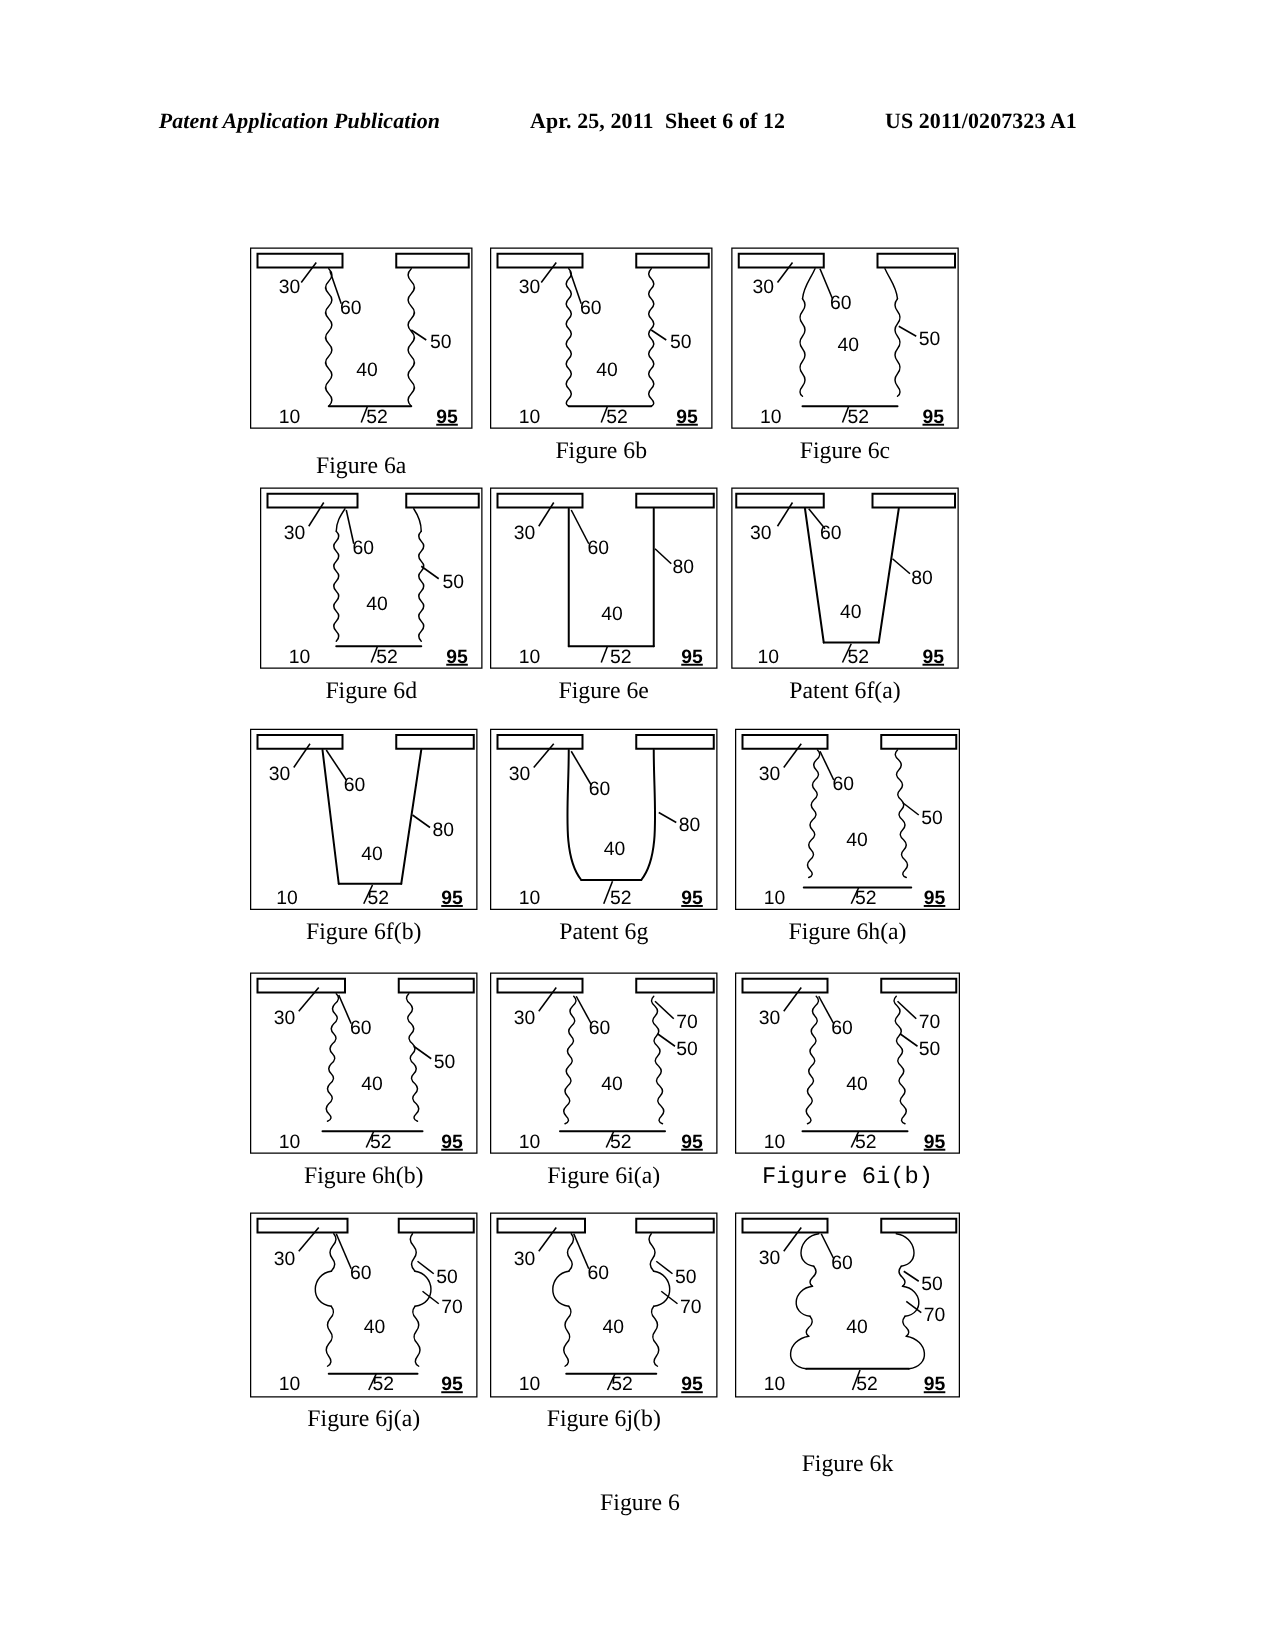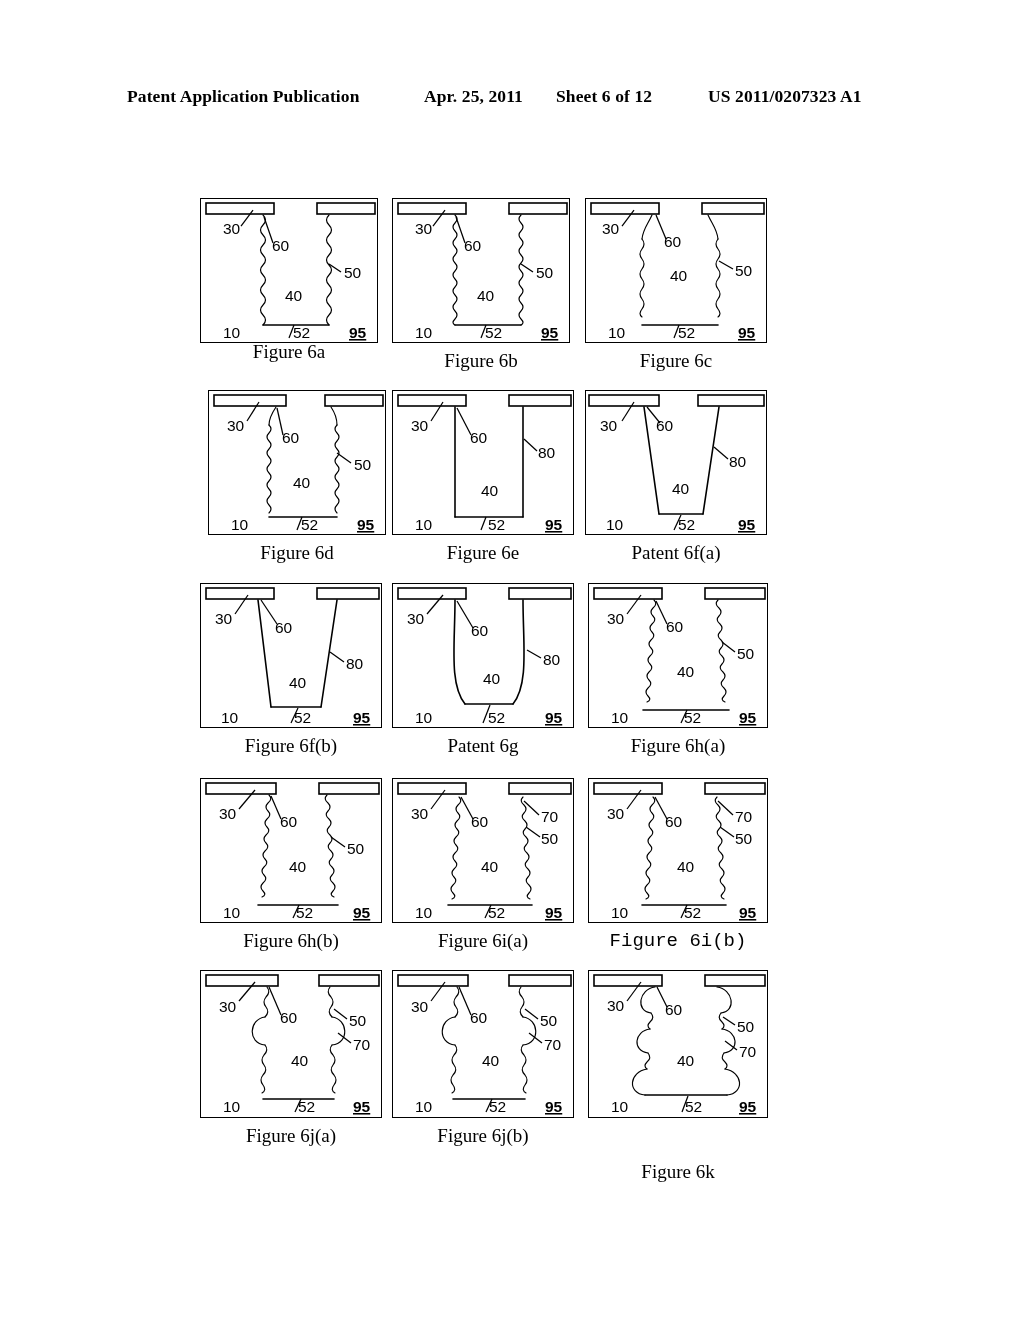--- a/index.html
+++ b/index.html
@@ -15,23 +15,23 @@
   
   .hdr{
     position:absolute;
     top:86px;left:0;width:1024px;
     font-family:"Liberation Serif", serif;
     font-weight:bold;
     font-size:17.5px;
     letter-spacing:.1px;
     white-space:nowrap;
   }
-  .hdr .h-pub{position:absolute;left:127px;top:0;}
+  .hdr .h-pub{position:absolute;left:127px;top:0;font-style:italic;}
   .hdr .h-date{position:absolute;left:424px;top:0;}
-  .hdr .h-sheet{position:absolute;left:556px;top:0;text-align:center;}
+  .hdr .h-sheet{position:absolute;left:532px;top:0;text-align:center;}
   .hdr .h-num{position:absolute;left:708px;top:0;}
 
   
   .grid{position:absolute;left:0;top:0;width:1024px;height:1320px;}
   .cell{position:absolute;}
   .panel{
     position:relative;
     box-sizing:border-box;
     border:1.6px solid #000;
     background:#fff;
@@ -97,21 +97,21 @@
 
           <text class="lbl" x="22" y="35">30</text>
           <text class="lbl" x="71" y="52">60</text>
           <text class="lbl" x="143" y="79">50</text>
           <text class="lbl" x="84" y="102">40</text>
           <text class="lbl" x="22" y="139">10</text>
           <text class="lbl" x="92" y="139">52</text>
           <text class="lbl-b" x="148" y="139">95</text>
         </svg>
       </div>
-      <div class="caption" style="top:143px;">Figure 6a</div>
+      <div class="caption" style="top:164px;">Figure 6a</div>
     </div>
 
     <div class="cell" style="left:392px;top:198px;">
       <div class="panel" style="width:178px;height:145px;">
         <svg width="178" height="145" viewBox="0 0 178 145">
           <rect class="bar" x="5" y="4" width="68" height="11"></rect>
           <rect class="bar" x="116" y="4" width="58" height="11"></rect>
           <path class="ln-thin" d="M62,16 q4,4 0,8 q-4,4 0,8 q4,4 0,8 q-4,4 0,8 q4,4 0,8 q-4,4 0,8 q4,4 0,8 q-4,4 0,8 q4,4 0,8 q-4,4 0,8 q4,4 0,8 q-4,4 0,8 q4,4 0,8 q-4,4 0,6"></path>
           <path class="ln-thin" d="M128,16 q-4,4 0,8 q4,4 0,8 q-4,4 0,8 q4,4 0,8 q-4,4 0,8 q4,4 0,8 q-4,4 0,8 q4,4 0,8 q-4,4 0,8 q4,4 0,8 q-4,4 0,8 q4,4 0,8 q-4,4 0,8 q4,4 0,6"></path>
           <path class="ln" d="M62,126 L128,126"></path>
@@ -473,14 +473,15 @@
           <text class="lbl" x="22" y="141">10</text>
           <text class="lbl" x="96" y="141">52</text>
           <text class="lbl-b" x="150" y="141">95</text>
         </svg>
       </div>
       <div class="caption" style="top:155px;margin-top:36px;">Figure 6k</div>
     </div>
 
   </div>
 
+  <div class="fig-title">Figure 6</div>
 
 </div>
 
 </body></html>

